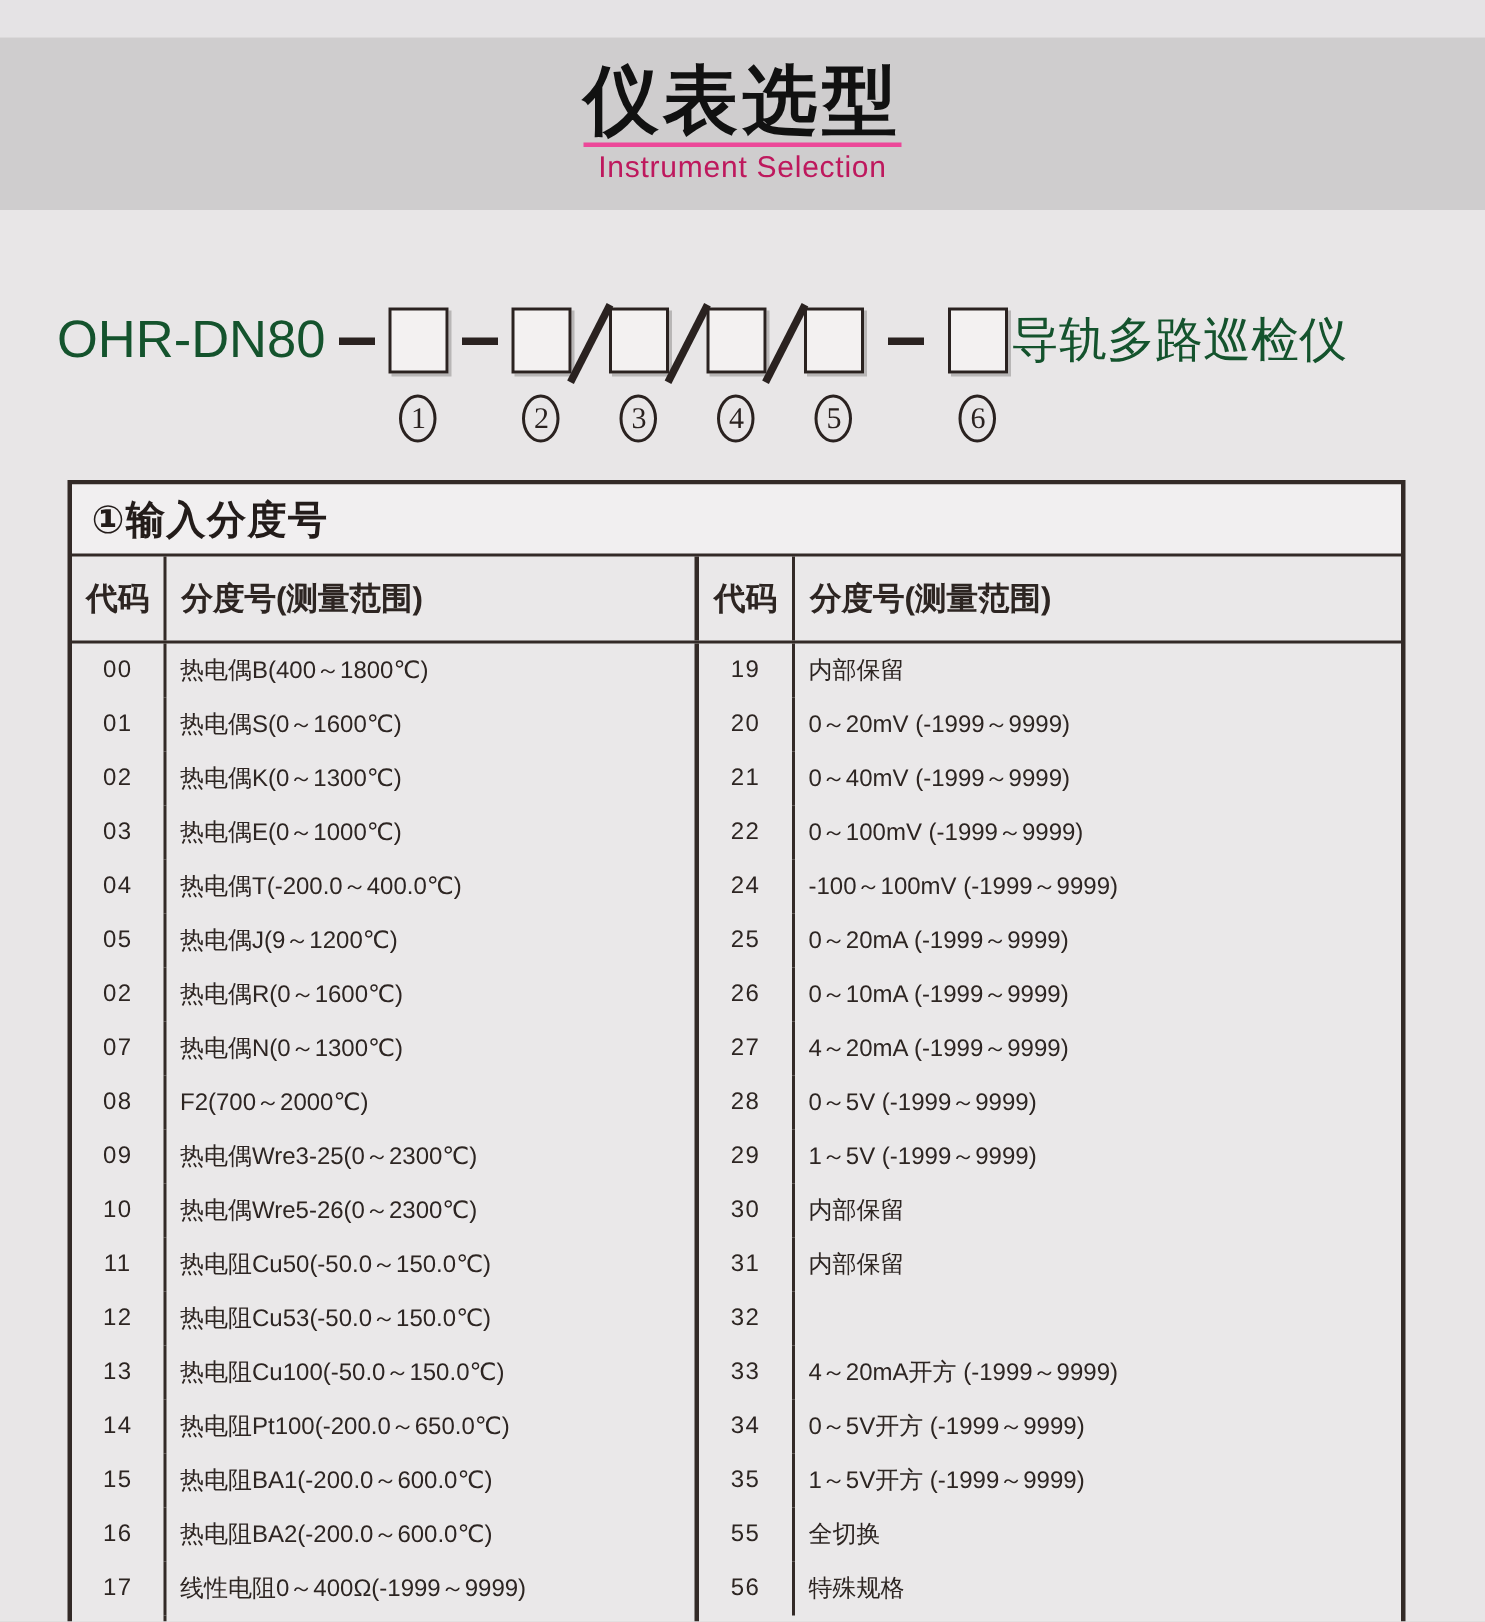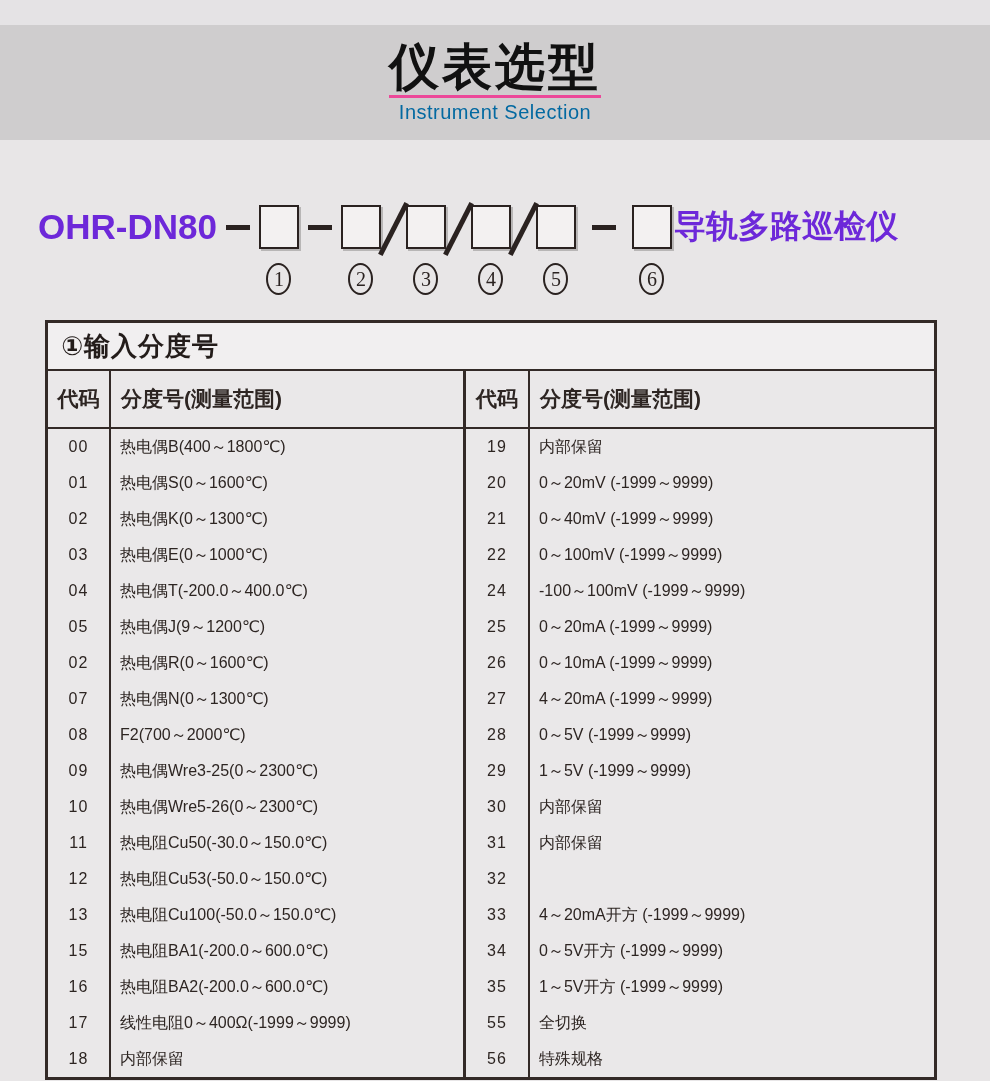--- a/index.html
+++ b/index.html
@@ -26,31 +26,31 @@
     background: #cfcdce;
     display: flex; flex-direction: column; align-items: center; justify-content: center;
   }
   .title-cn {
     font-size: 50px; font-weight: bold; color: #111;
     letter-spacing: 3px; line-height: 1.0;
     border-bottom: 3px solid #ec4899; padding-bottom: 3px;
     display: inline-block;
   }
   .title-en {
-    font-size: 20px; color: #0369a1; margin-top: 3px; letter-spacing: 0.5px;
+    font-size: 20px; color: #be185d; margin-top: 3px; letter-spacing: 0.5px;
   }
 
   
   .model-row {
     position: absolute; top: 205px; left: 38px; right: 20px;
     display: flex; align-items: flex-start; justify-content: flex-start;
   }
   .model-prefix, .model-suffix {
     height: 44px; display: flex; align-items: center;
-    font-weight: bold; color: #6d28d9; white-space: nowrap;
+    font-weight: normal; color: #14532d; white-space: nowrap;
   }
   .model-prefix { font-size: 35px; letter-spacing: 0px; }
   .model-suffix { font-size: 32px; margin-left: 2px; }
   .sep {
     height: 44px; display: flex; align-items: center; justify-content: center;
   }
   .sep-dash .bar { width: 24px; height: 5px; background: #2a2220; }
   .sep-dash { margin: 0 9px; }
   .sep-dash.wide { margin: 0 16px; }
   .sep-slash .diag {
@@ -261,33 +261,37 @@
             <div class="tdesc">热电偶Wre3-25(0～2300℃)</div>
           </div>
 
           <div class="trow">
             <div class="tcode">10</div>
             <div class="tdesc">热电偶Wre5-26(0～2300℃)</div>
           </div>
 
           <div class="trow">
             <div class="tcode">11</div>
-            <div class="tdesc">热电阻Cu50(-30.0～150.0℃)</div>
+            <div class="tdesc">热电阻Cu50(-50.0～150.0℃)</div>
           </div>
 
           <div class="trow">
             <div class="tcode">12</div>
             <div class="tdesc">热电阻Cu53(-50.0～150.0℃)</div>
           </div>
 
           <div class="trow">
             <div class="tcode">13</div>
             <div class="tdesc">热电阻Cu100(-50.0～150.0℃)</div>
           </div>
 
+          <div class="trow">
+            <div class="tcode">14</div>
+            <div class="tdesc">热电阻Pt100(-200.0～650.0℃)</div>
+          </div>
 
           <div class="trow">
             <div class="tcode">15</div>
             <div class="tdesc">热电阻BA1(-200.0～600.0℃)</div>
           </div>
 
           <div class="trow">
             <div class="tcode">16</div>
             <div class="tdesc">热电阻BA2(-200.0～600.0℃)</div>
           </div>

